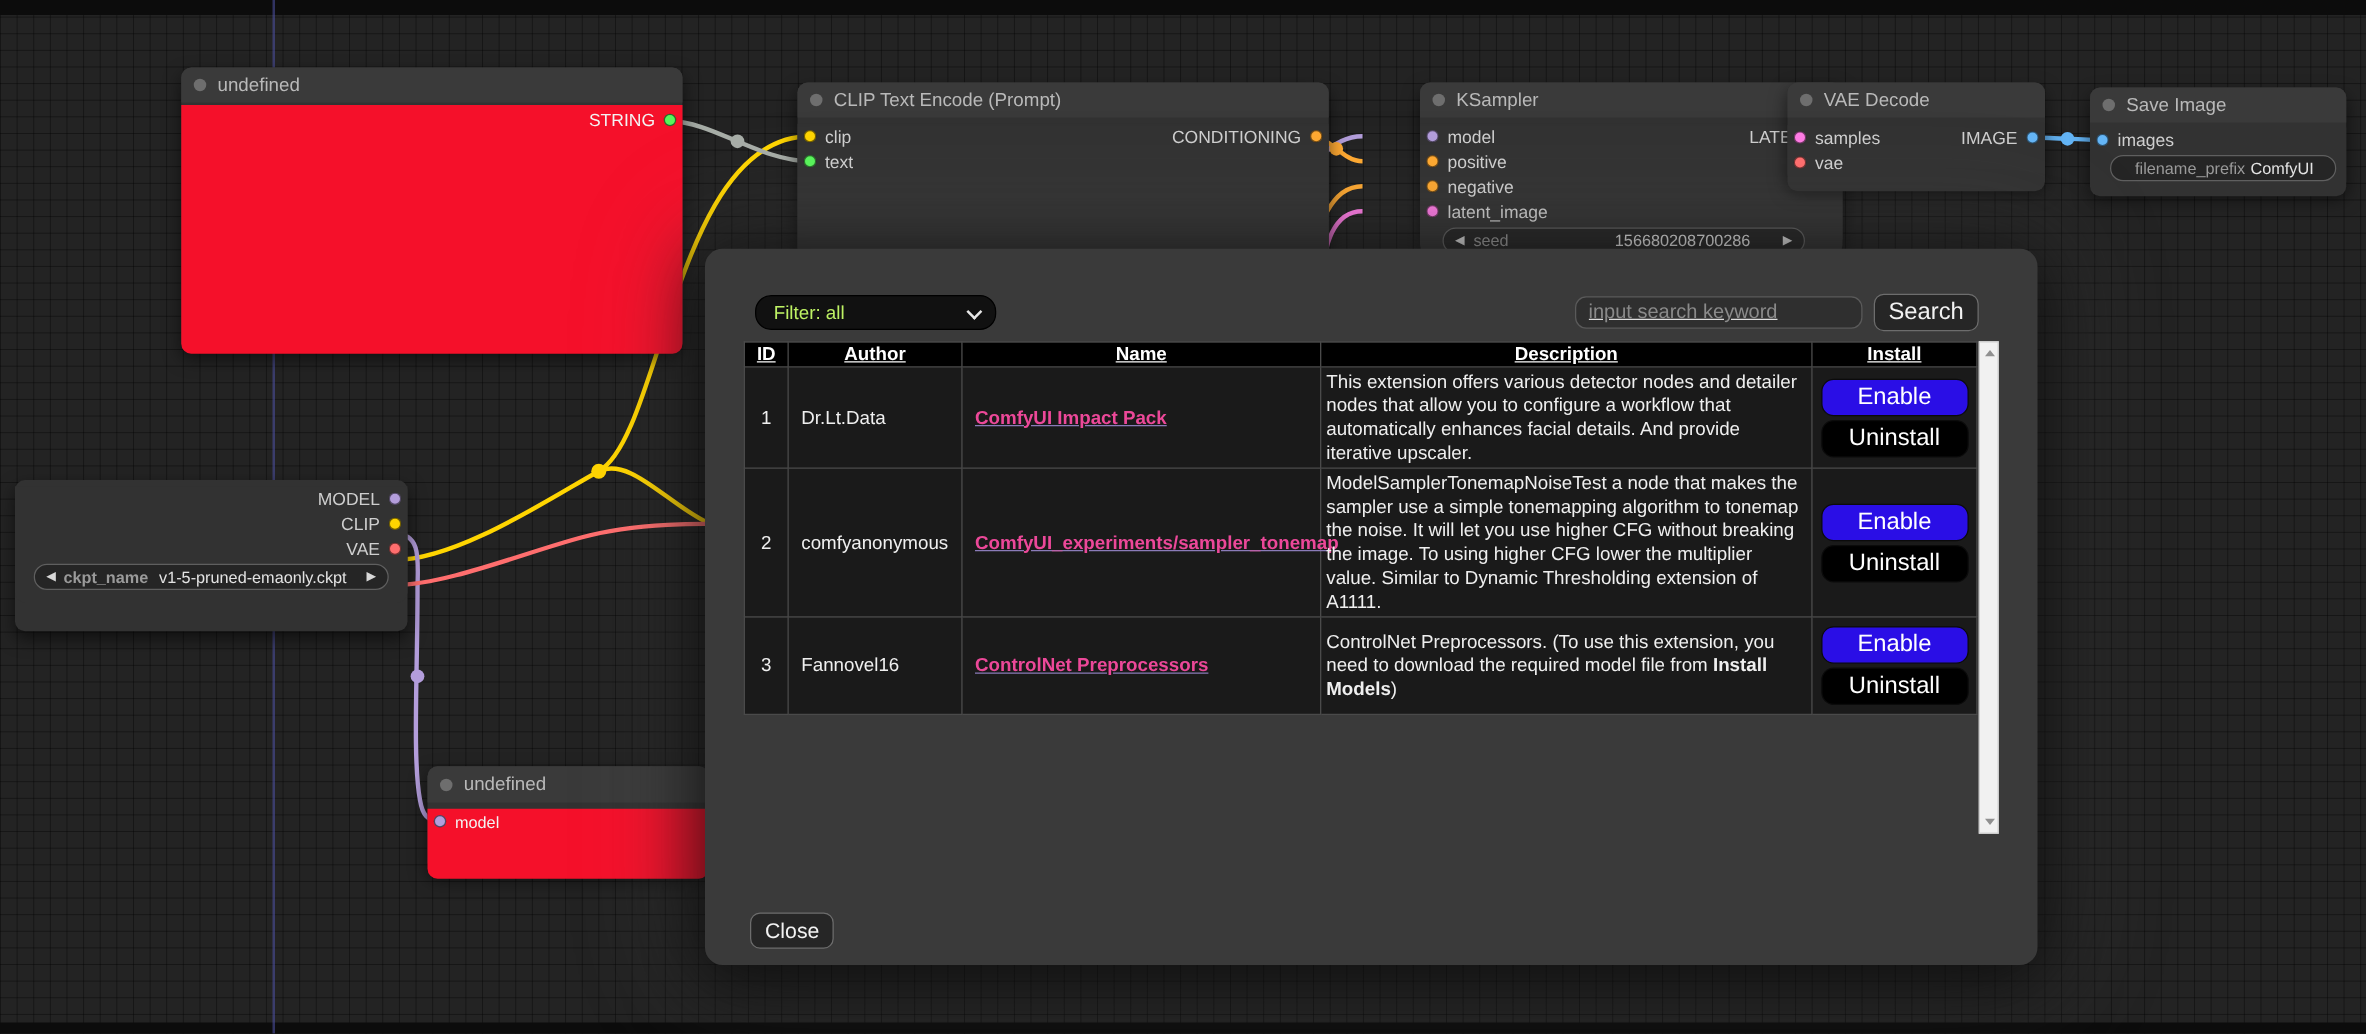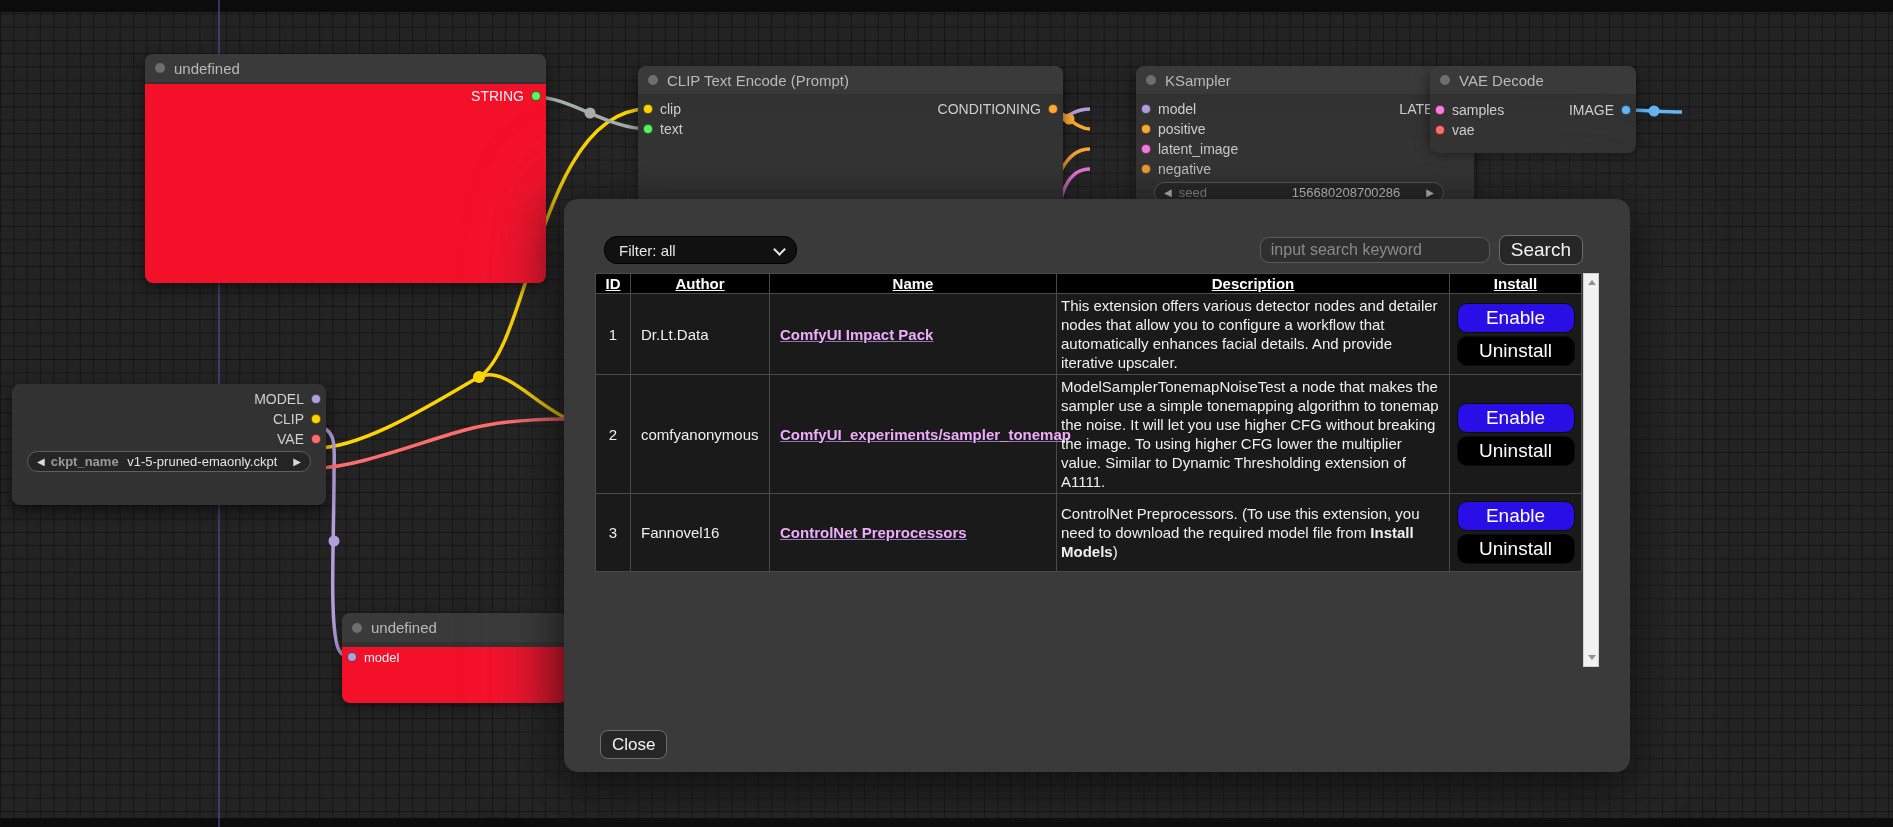--- a/index.html
+++ b/index.html
@@ -52,44 +52,44 @@
   .wspacer { flex:1; }
 
   
   .modal { position:absolute; left:564px; top:199px; width:1066px; height:573px; z-index:10;
     background:#3a3a3a; border-radius:14px;
     box-shadow: 0 10px 55px 8px rgba(0,0,0,.7), 0 0 90px 25px rgba(130,130,130,.16); }
   .modal-toolbar { position:absolute; top:36px; left:40px; right:47px; height:30px;
     display:flex; align-items:center; justify-content:space-between; }
   .select-wrap { position:relative; }
   .select-wrap select { appearance:none; -webkit-appearance:none;
-    width:193px; height:28px; background:#111; color:#e5e5e5; font-size:15px;
+    width:193px; height:28px; background:#111; color:#bef264; font-size:15px;
     border:1px solid #000; border-radius:13px; padding:0 30px 0 14px;
     font-family:"Liberation Sans",sans-serif; }
   .select-wrap::after { content:""; position:absolute; right:13px; top:9px;
     width:7px; height:7px; border-right:2px solid #e8e8e8; border-bottom:2px solid #e8e8e8;
     transform:rotate(45deg); pointer-events:none; }
   .search-group { display:flex; align-items:center; gap:9px; }
   .search-group input { width:230px; height:26px; background:#2f2f2f; color:#dddddd;
     border:1.5px solid #5a5a5a; border-radius:9px; padding:0 10px; font-size:16px;
-    font-family:"Liberation Sans",sans-serif; }
+    font-family:"Liberation Sans",sans-serif;text-decoration:underline; }
   .search-group input::placeholder { color:#8a8a8a; }
   .btn { background:#262626; color:#f2f2f2; border:1.5px solid #6d6d6d; border-radius:8px;
     font-size:19px; padding:1px 11px; height:30px; font-family:"Liberation Sans",sans-serif; }
 
   .table-area { position:absolute; top:74px; left:31px; width:1004px; height:394px; }
   table.ext { border-collapse:collapse; table-layout:fixed; width:986px; }
   table.ext th { background:#000; color:#fff; font-weight:bold; font-size:15px;
     height:20px; border:1px solid #4a4a4a; padding:1px 2px; text-align:center;text-decoration:underline; }
   table.ext td { background:#1a1a1a; color:#efefef; font-size:15px;
     border:1px solid #4a4a4a; vertical-align:middle; }
   td.cid { text-align:center; }
   td.cauthor, td.cname { padding-left:10px; }
   td.cdesc { vertical-align:top; padding:2px 4px; line-height:19px;margin-left:32px; }
-  td.cname a { color:#f0abfc; font-weight:bold; text-decoration:underline;
+  td.cname a { color:#ec4899; font-weight:bold; text-decoration:underline;
     text-decoration-color:#8a7bb8; cursor:pointer; }
   td.cinstall { text-align:center; padding:4px 0; }
   .btn-enable, .btn-uninstall { display:block; width:118px; height:30px; margin:3px auto;
     border-radius:10px; color:#fff; font-size:19px; border:1px solid #0b0b0b;
     font-family:"Liberation Sans",sans-serif; }
   .btn-enable { background:#2a0ee6; }
   .btn-uninstall { background:#000000; }
 
   .fake-scrollbar { position:absolute; top:0; right:0; width:16px; height:394px;
     background:#f1f1f1; border:1px solid #d0d0d0; }
@@ -195,28 +195,28 @@
         </span>
       </div>
       <div class="port-row">
         <span class="pside">
           <span class="pdot c-orange"></span>
           <span>positive</span>
         </span>
       </div>
       <div class="port-row">
         <span class="pside">
+          <span class="pdot c-orange"></span>
+          <span>negative</span>
+        </span>
+      </div>
+      <div class="port-row">
+        <span class="pside">
           <span class="pdot c-pink"></span>
           <span>latent_image</span>
-        </span>
-      </div>
-      <div class="port-row">
-        <span class="pside">
-          <span class="pdot c-orange"></span>
-          <span>negative</span>
         </span>
       </div>
       <div class="widget" style="margin:3px 30px 0 18px;">
         <span class="warrow">◀</span>
         <span style="margin-left:7px;">seed</span>
         <span class="wspacer"></span>
         <span class="wval">156680208700286</span>
         <span style="width:26px;"></span>
         <span class="warrow">▶</span>
       </div>
@@ -241,20 +241,39 @@
       </div>
       <div class="port-row">
         <span class="pside">
           <span class="pdot c-salmon"></span>
           <span>vae</span>
         </span>
       </div>
     </div>
   </div>
 
+  <div class="node" style="left:1672px; top:70px; width:205px; height:83px;">
+    <div class="node-title">
+      <span class="title-dot"></span>
+      <span>Save Image</span>
+    </div>
+    <div class="node-body" style="height:55px;">
+      <div class="port-row" style="margin-top:4px;">
+        <span class="pside">
+          <span class="pdot c-blue"></span>
+          <span>images</span>
+        </span>
+      </div>
+      <div class="widget" style="margin:2px 8px 0 16px;">
+        <span style="margin-left:10px;">filename_prefix</span>
+        <span class="wspacer"></span>
+        <span class="wval" style="margin-right:8px;">ComfyUI</span>
+      </div>
+    </div>
+  </div>
 
   <div class="node" style="left:12px; top:384px; width:314px; height:121px;">
     <div class="node-body" style="height:93px;">
       <div class="port-row" style="margin-top:5px;">
         <span class="pside"></span>
         <span class="pside">
           <span class="out-label">MODEL</span>
           <span class="pdot c-purple"></span>
         </span>
       </div>

